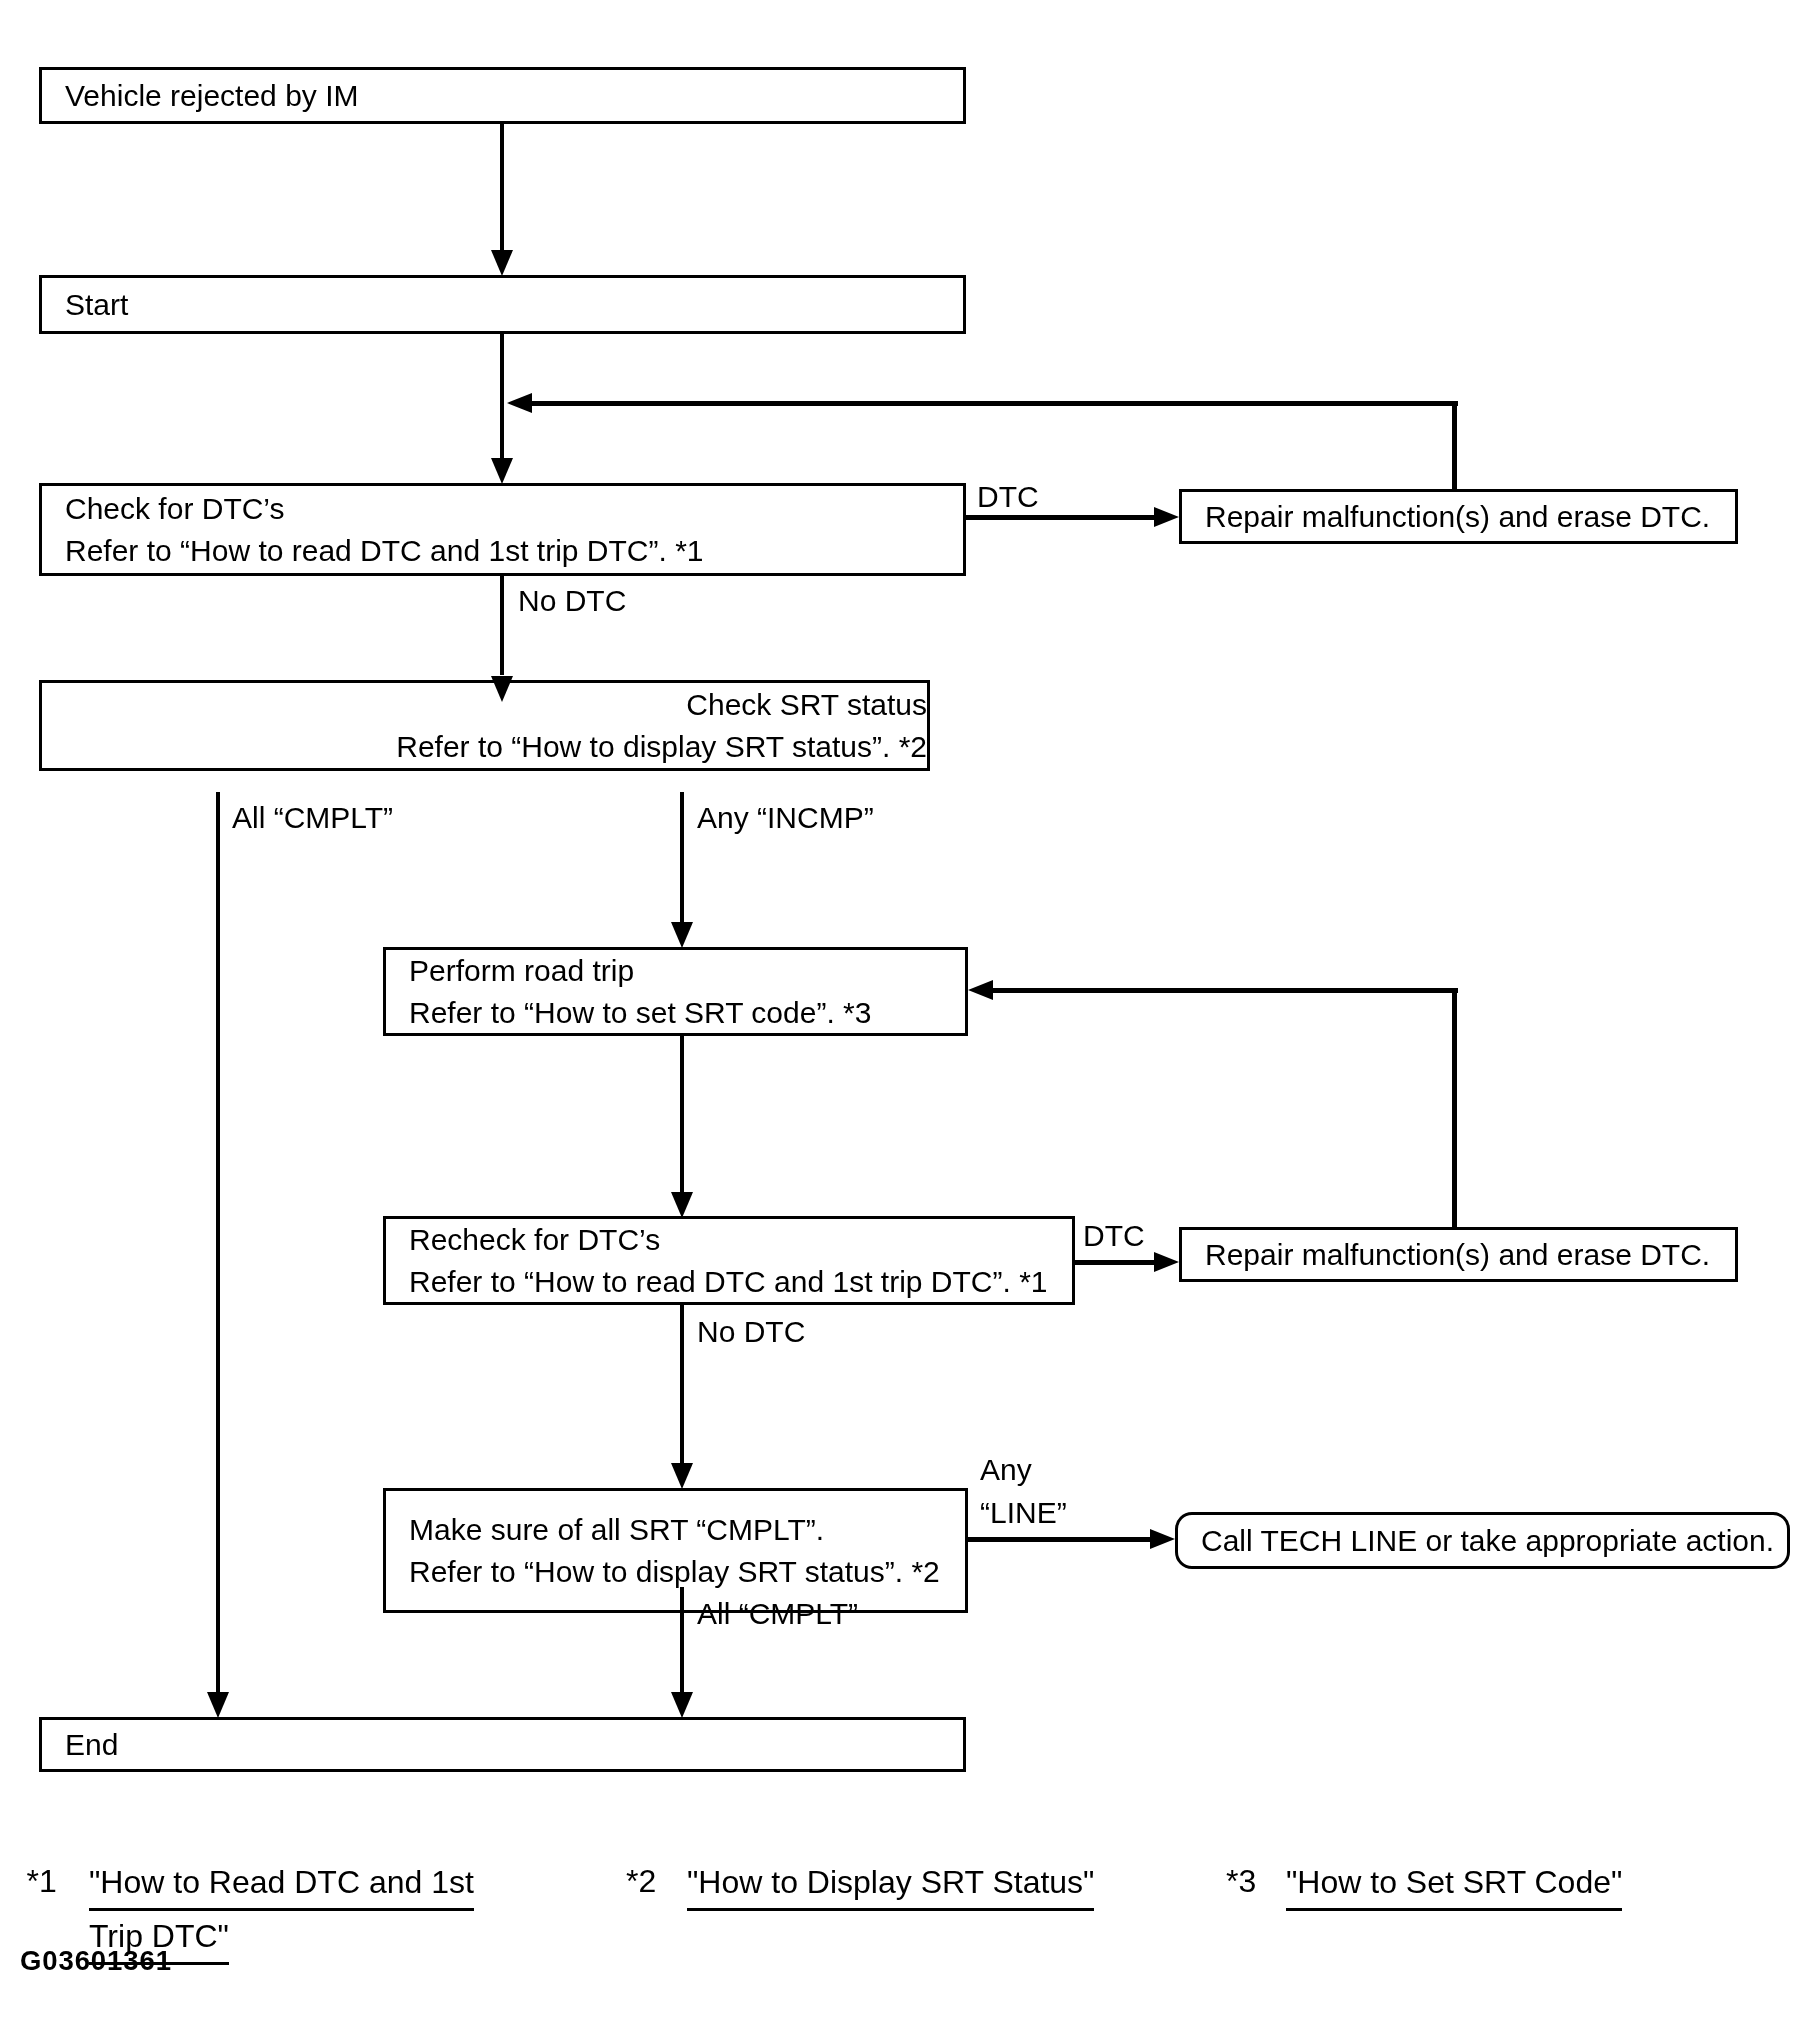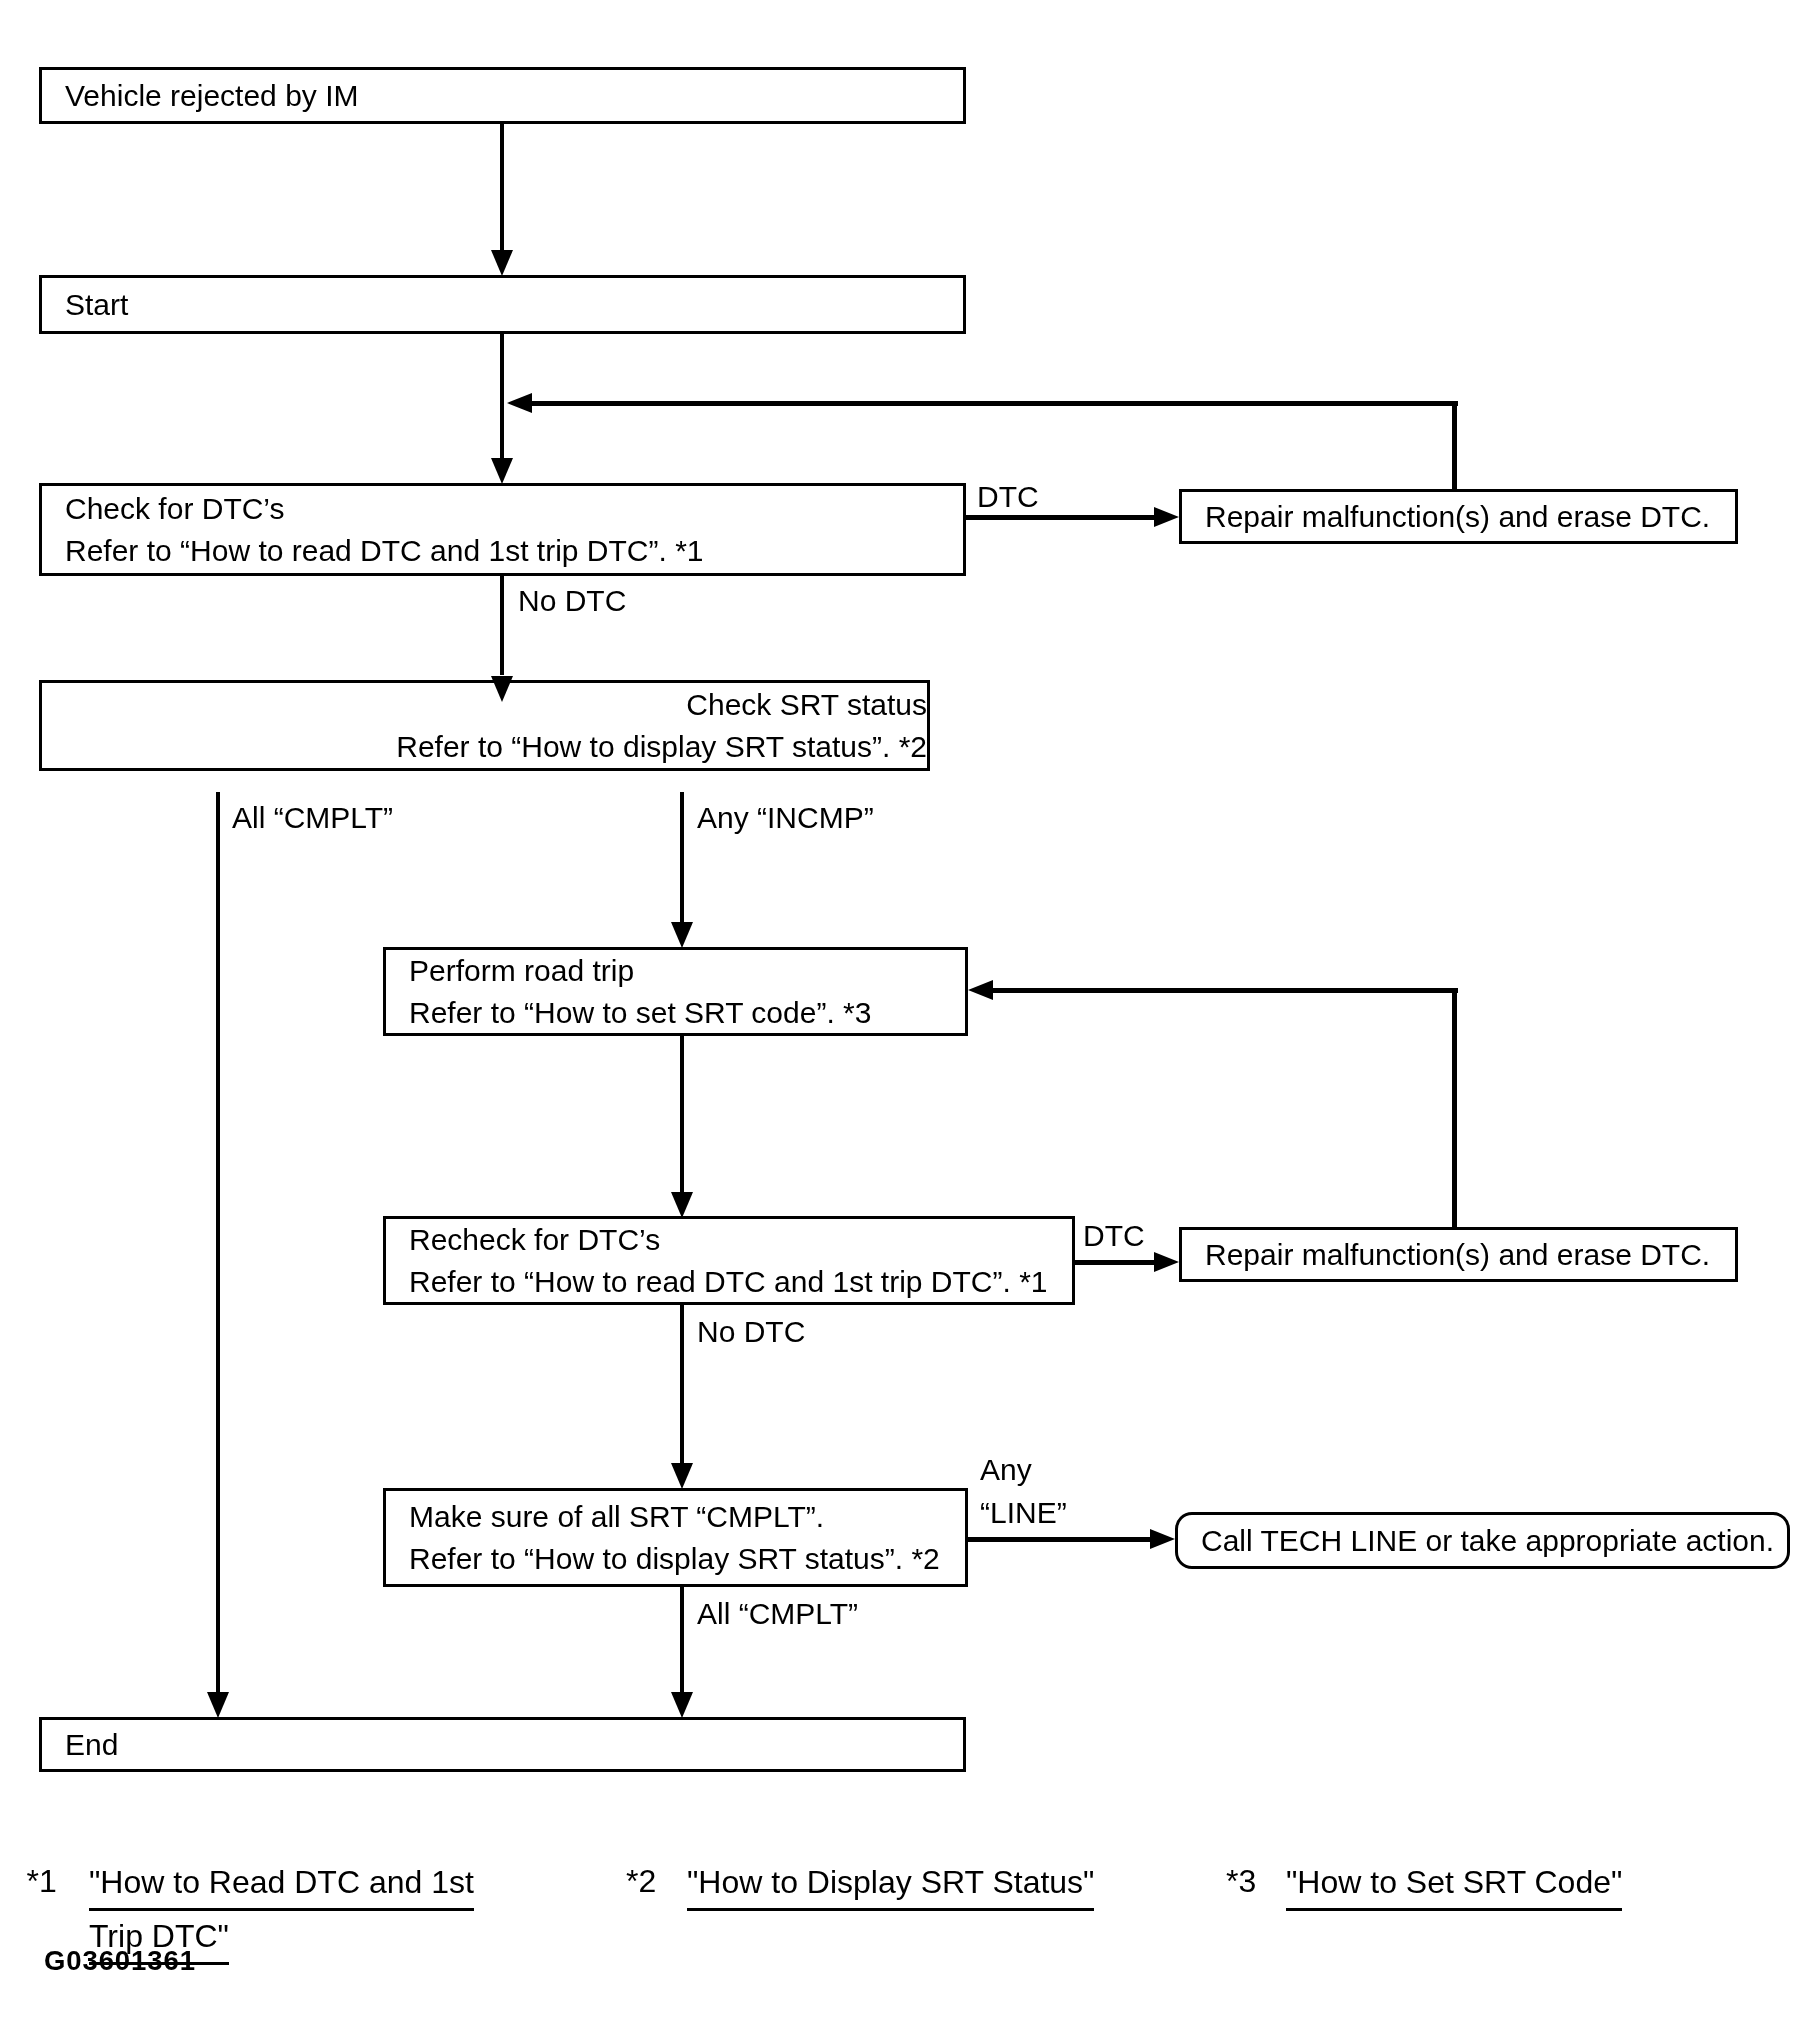--- a/index.html
+++ b/index.html
@@ -94,21 +94,21 @@
 
   <div class="box" style="left:383px; top:1216px; width:692px; height:89px;">
     <span>Recheck for DTC’s</span>
     <span>Refer to “How to read DTC and 1st trip DTC”. *1</span>
   </div>
 
   <div class="box" style="left:1179px; top:1227px; width:559px; height:55px;">
     <span>Repair malfunction(s) and erase DTC.</span>
   </div>
 
-  <div class="box" style="left:383px; top:1488px; width:585px; height:99px;justify-content:center;">
+  <div class="box" style="left:383px; top:1488px; width:585px; height:125px;justify-content:center;">
     <span>Make sure of all SRT “CMPLT”.</span>
     <span>Refer to “How to display SRT status”. *2</span>
   </div>
 
   <div class="box" style="left:1175px; top:1512px; width:615px; height:57px;border-radius:17px;">
     <span>Call TECH LINE or take appropriate action.</span>
   </div>
 
   <div class="box" style="left:39px; top:1717px; width:927px; height:55px;">
     <span>End</span>
@@ -173,16 +173,16 @@
   <div class="fn-marker" style="left:626px; top:1862px;">*2</div>
   <a class="fn-link" style="left:687px; top:1857px;">
     <span class="u">"How to Display SRT Status"</span>
   </a>
 
   <div class="fn-marker" style="left:1226px; top:1862px;">*3</div>
   <a class="fn-link" style="left:1286px; top:1857px;">
     <span class="u">"How to Set SRT Code"</span>
   </a>
 
-  <div class="fig-id" style="left:44px; top:1945px;">G03601361</div>
+  <div class="fig-id" style="left:20px; top:1945px;">G03601361</div>
 
 </div>
 
 
 </body></html>

